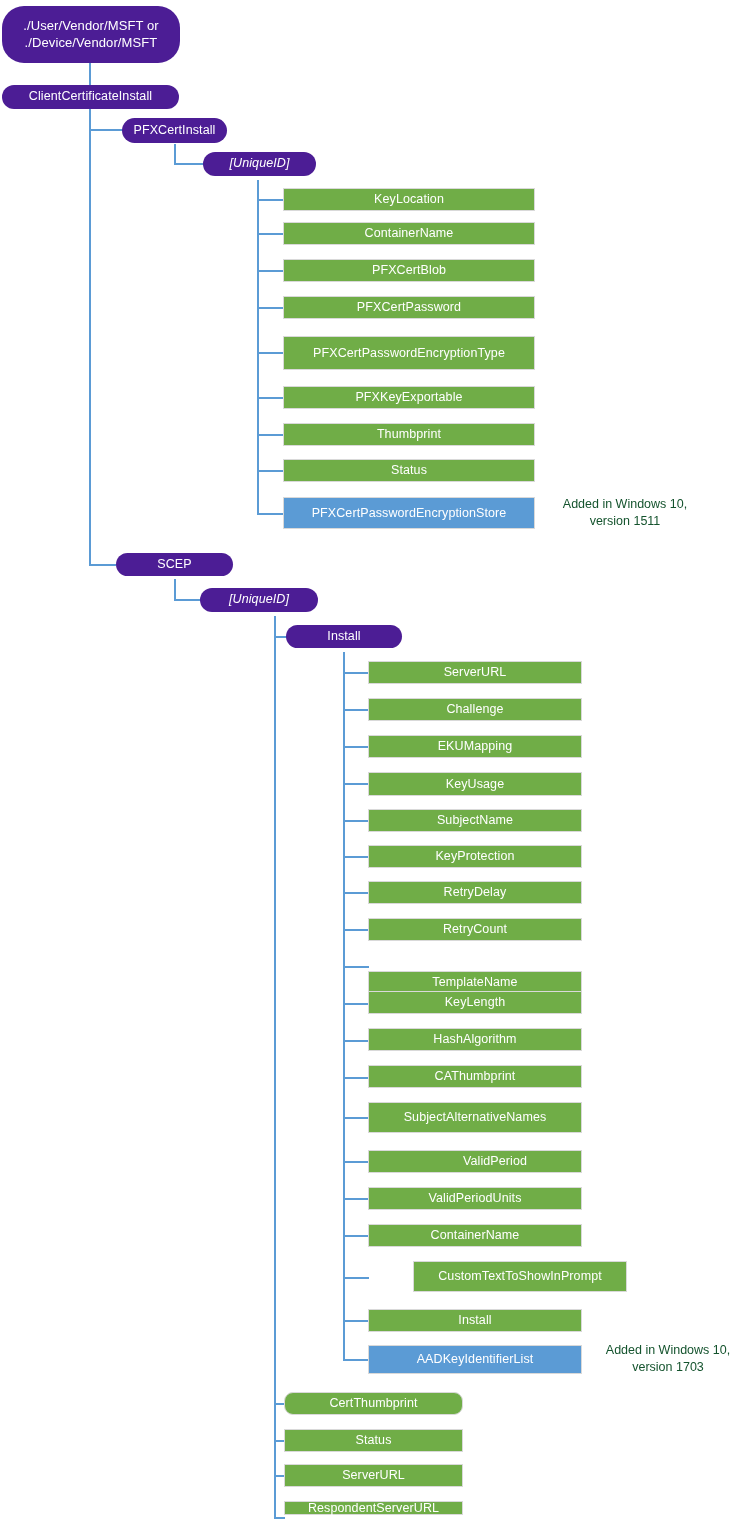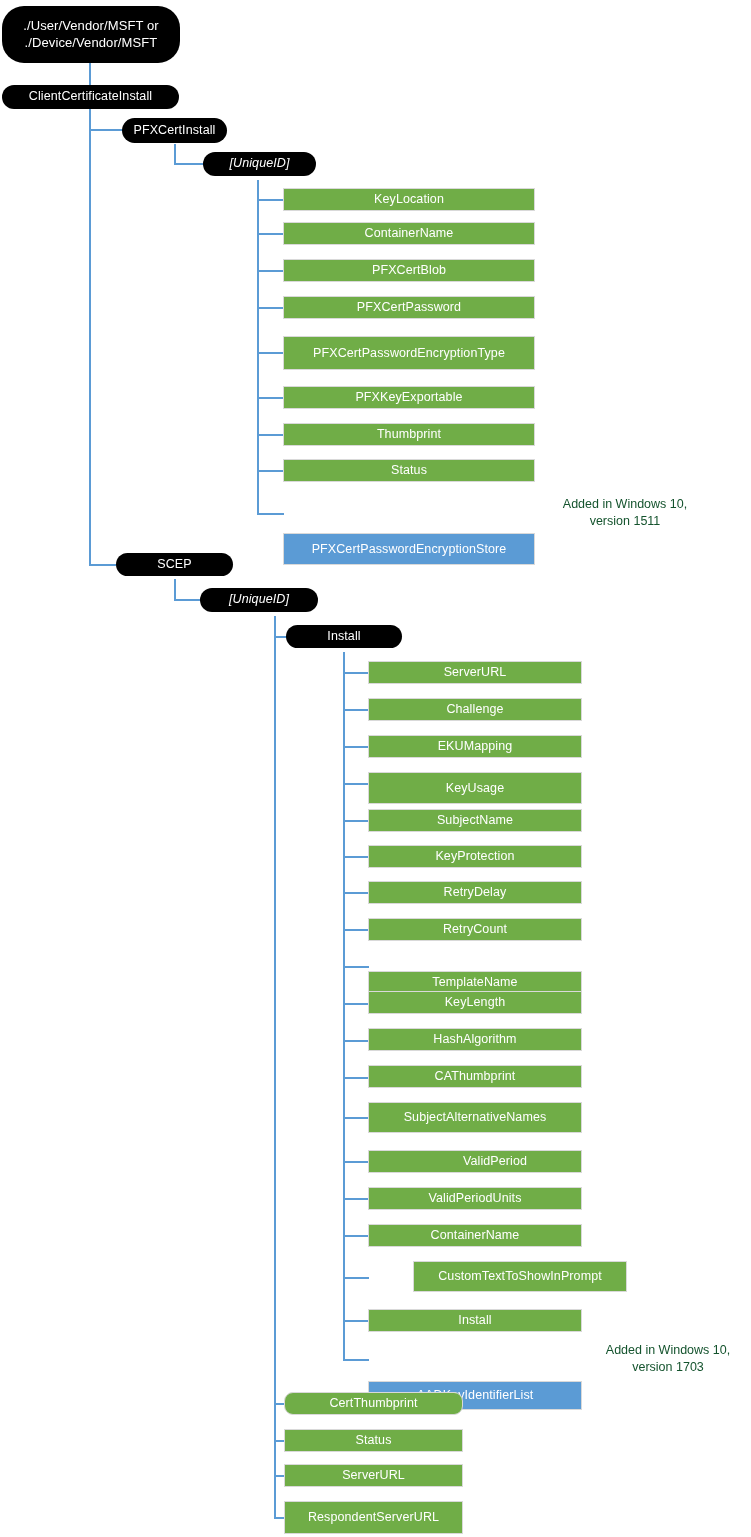--- a/index.html
+++ b/index.html
@@ -25,21 +25,21 @@
     position: absolute;
     background: #5B9BD5;
   }
   .conn.v { width: 2px; }
   .conn.h { height: 2px; }
 
   
   .node-pill {
     position: absolute;
     box-sizing: border-box;
-    background: #000000;
+    background: #4c1d95;
     border-radius: 18px;
     color: #ffffff;
     display: flex;
     align-items: center;
     justify-content: center;
     text-align: center;
     line-height: 1.25;
     font-size: 12.5px;
     letter-spacing: .1px;
     padding: 2px 10px;
@@ -56,21 +56,21 @@
     border: 1px solid #D9D9D9;
     color: #ffffff;
     display: flex;
     align-items: center;
     justify-content: center;
     text-align: center;
     font-size: 12.5px;
     letter-spacing: .1px;
     line-height: 1.2;
   }
-  .node-rect.blue { background: #5B9BD5; margin-top: 36px; }
+  .node-rect.blue { background: #5B9BD5; }
 
   
   .annotation {
     position: absolute;
     color: #14532d;
     font-size: 12.5px;
     line-height: 1.35;
     text-align: center;
     white-space: pre-line;
   }
@@ -157,21 +157,21 @@
 
   <div class="node-pill" style="left:116px; top:553px; width:117px; height:23px;">SCEP</div>
 
   <div class="node-pill italic" style="left:200px; top:588px; width:118px; height:24px;">[UniqueID]</div>
 
   <div class="node-pill" style="left:286px; top:625px; width:116px; height:23px;">Install</div>
 
   <div class="node-rect" style="left:368px; top:698px; width:214px; height:23px;">Challenge</div>
   <div class="node-rect" style="left:368px; top:661px; width:214px; height:23px;">ServerURL</div>
   <div class="node-rect" style="left:368px; top:735px; width:214px; height:23px;">EKUMapping</div>
-  <div class="node-rect" style="left:368px; top:772px; width:214px; height:32px;">KeyUsage</div>
+  <div class="node-rect" style="left:368px; top:772px; width:214px; height:24px;">KeyUsage</div>
   <div class="node-rect" style="left:368px; top:809px; width:214px; height:23px;">SubjectName</div>
   <div class="node-rect" style="left:368px; top:845px; width:214px; height:23px;">KeyProtection</div>
   <div class="node-rect" style="left:368px; top:881px; width:214px; height:23px;">RetryDelay</div>
   <div class="node-rect" style="left:368px; top:918px; width:214px; height:23px;">RetryCount</div>
   <div class="node-rect" style="left:368px; top:955px; width:214px; height:23px;margin-top:16px;">TemplateName</div>
   <div class="node-rect" style="left:368px; top:991px; width:214px; height:23px;">KeyLength</div>
   <div class="node-rect" style="left:368px; top:1028px; width:214px; height:23px;">HashAlgorithm</div>
   <div class="node-rect" style="left:368px; top:1065px; width:214px; height:23px;">CAThumbprint</div>
   <div class="node-rect" style="left:368px; top:1102px; width:214px; height:31px;">SubjectAlternativeNames</div>
   <div class="node-rect" style="left:368px; top:1150px; width:214px; height:23px;padding-left:40px;">ValidPeriod</div>
@@ -180,15 +180,15 @@
   <div class="node-rect" style="left:368px; top:1261px; width:214px; height:31px;margin-left:45px;">CustomTextToShowInPrompt</div>
   <div class="node-rect" style="left:368px; top:1309px; width:214px; height:23px;">Install</div>
   <div class="node-rect blue" style="left:368px; top:1345px; width:214px; height:29px;">AADKeyIdentifierList</div>
 
   <div class="annotation" style="left:590px; top:1342px; width:156px;">Added in Windows 10,
 version 1703</div>
 
   <div class="node-rect" style="left:284px; top:1392px; width:179px; height:23px;border-radius:9px;">CertThumbprint</div>
   <div class="node-rect" style="left:284px; top:1429px; width:179px; height:23px;">Status</div>
   <div class="node-rect" style="left:284px; top:1464px; width:179px; height:23px;">ServerURL</div>
-  <div class="node-rect" style="left:284px; top:1501px; width:179px; height:33px;">RespondentServerURL</div>
+  <div class="node-rect" style="left:284px; top:1501px; width:179px; height:14px;">RespondentServerURL</div>
 
 </div>
 
 </body></html>

